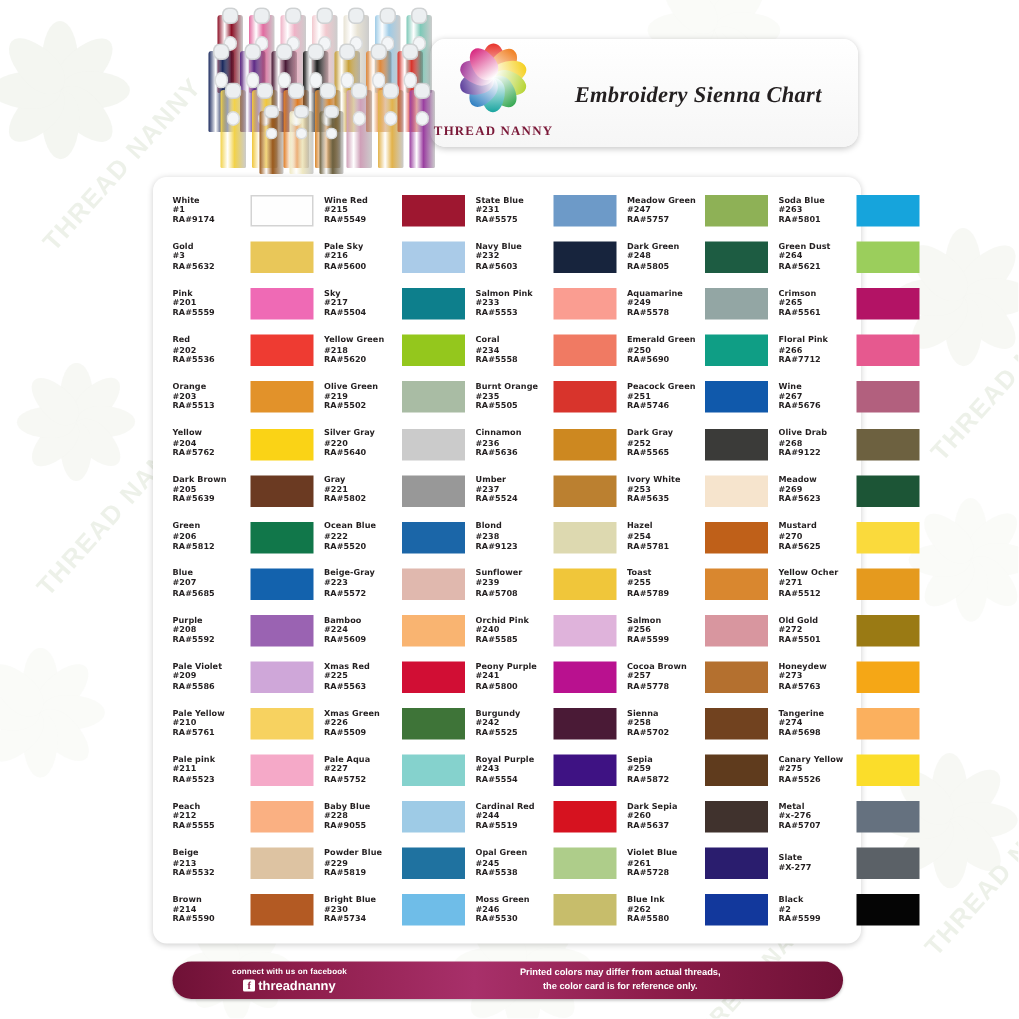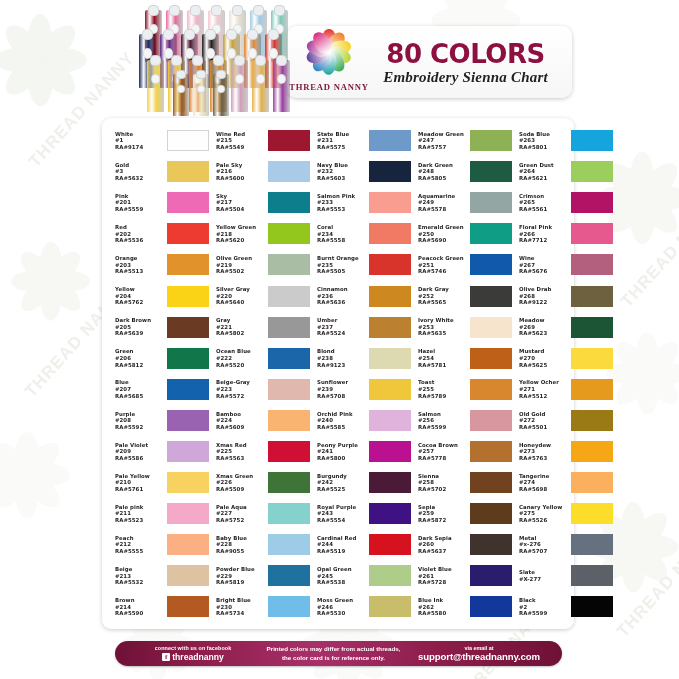--- a/index.html
+++ b/index.html
@@ -450,21 +450,20 @@
           <div class="lp" style="background: linear-gradient(rgb(54, 168, 82), rgb(255, 255, 255)); transform: rotate(144deg);"></div>
           <div class="lp" style="background: linear-gradient(rgb(26, 165, 160), rgb(255, 255, 255)); transform: rotate(180deg);"></div>
           <div class="lp" style="background: linear-gradient(rgb(47, 127, 193), rgb(255, 255, 255)); transform: rotate(216deg);"></div>
           <div class="lp" style="background: linear-gradient(rgb(93, 63, 156), rgb(255, 255, 255)); transform: rotate(252deg);"></div>
           <div class="lp" style="background: linear-gradient(rgb(164, 59, 154), rgb(255, 255, 255)); transform: rotate(288deg);"></div>
           <div class="lp" style="background: linear-gradient(rgb(215, 40, 127), rgb(255, 255, 255)); transform: rotate(324deg);"></div>
         </div>
       <div id="logo-text">THREAD NANNY</div>
     </div>
     <div id="title-text">
-      <div id="title-main">80 COLORS</div>
       <div id="title-sub">Embroidery Sienna Chart</div>
     </div>
   </div>
 
   <div id="chart-card">
     <div id="grid">
         <div class="cell">
           <div class="cell-text">
             <div class="nm">White</div>
             <div class="cd">#1</div>
@@ -1112,19 +1111,15 @@
       <div id="fb-top">connect with us on facebook</div>
       <div id="fb-bot">
         <span class="fb-icon">f</span>
         <span>threadnanny</span>
       </div>
     </div>
     <div id="disclaimer">
       <div>Printed colors may differ from actual threads,</div>
       <div>the color card is for reference only.</div>
     </div>
-    <div id="email-block">
-      <div id="em-top">via email at</div>
-      <div id="em-bot">support@threadnanny.com</div>
-    </div>
   </div>
 
 </div>
 
 </body></html>

